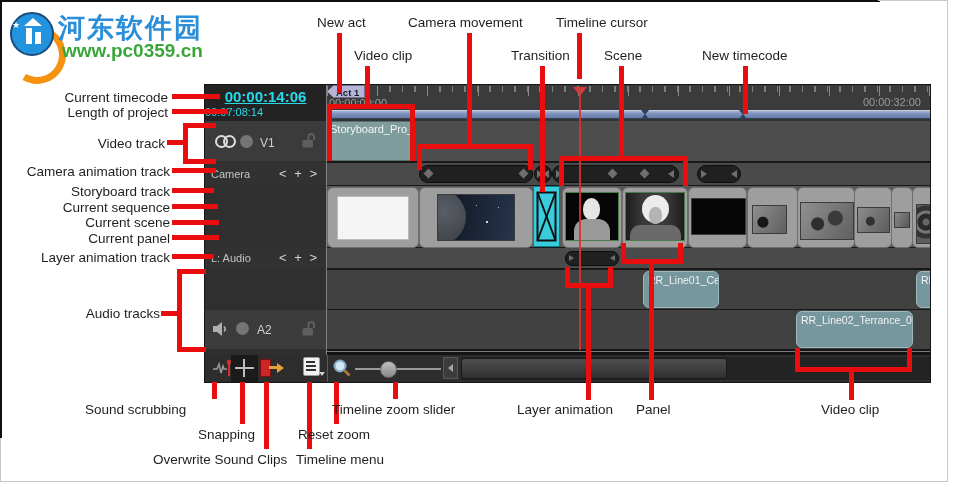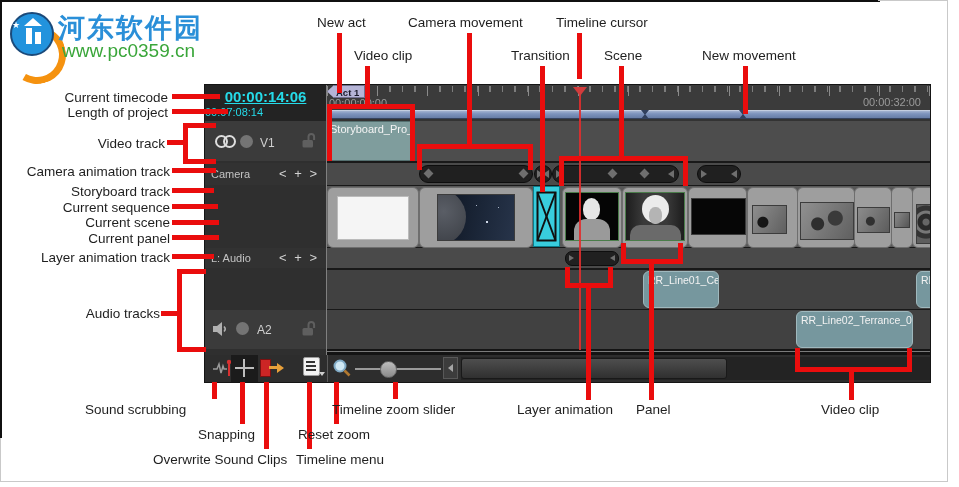--- a/index.html
+++ b/index.html
@@ -42,21 +42,21 @@
 
   <div class="ab" style="left:4px;top:8px;width:55px;height:70px">
     <div class="ab" style="left:4px;top:18px;width:44px;height:44px;border:7px solid transparent;border-bottom-color:#f5920f;border-right-color:#f5920f;border-radius:50%;transform:rotate(-15deg)"></div>
     <div class="ab" style="left:6px;top:4px;width:40px;height:40px;background:#2293dd;border:2px solid #1b4a7a;border-radius:50%"></div>
     <div class="ab" style="left:8px;top:12px;color:#fff;font-size:9px">★</div>
     <div class="ab" style="left:20px;top:10px;width:0;height:0;border-left:9px solid transparent;border-right:9px solid transparent;border-bottom:8px solid #fff"></div>
     <div class="ab" style="left:22px;top:20px;width:6px;height:16px;background:#fff"></div>
     <div class="ab" style="left:31px;top:24px;width:6px;height:12px;background:#fff"></div>
   </div>
   <div class="ab" style="left:58px;top:10px;font-size:27px;font-weight:bold;color:#2a8fd8;letter-spacing:2px">河东软件园</div>
-  <div class="ab" style="left:62px;top:40px;font-size:19px;font-weight:normal;color:#3aa63a">www.pc0359.cn</div>
+  <div class="ab" style="left:62px;top:40px;font-size:19px;font-weight:bold;color:#3aa63a">www.pc0359.cn</div>
 
   <div id="ui">
 
     <div class="row" style="top:0;height:25px;background:#3b3b3b"></div>
     <div class="ab" style="left:122px;top:1px;width:603px;height:6px;background:repeating-linear-gradient(90deg,#7c7c7c 0,#7c7c7c 1px,transparent 1px,transparent 12.5px)"></div>
     <div class="ab" style="left:122px;top:1px;width:603px;height:10px;background:repeating-linear-gradient(90deg,#8a8a8a 0,#8a8a8a 1px,transparent 1px,transparent 50.2px)"></div>
     <div class="ab" style="left:124px;top:12px;font-size:11px;color:#9a9a9a">00:00:00:00</div>
     <div class="ab" style="left:640px;top:11px;width:76px;text-align:right;font-size:11px;color:#9a9a9a">00:00:32:00</div>
     <div class="ab" style="left:122px;top:0;width:38px;height:13px;background:#b5b4d6;color:#1a1a2a;font-size:9.5px;font-weight:bold;line-height:13px;padding-left:8px;box-sizing:border-box;clip-path:polygon(7px 0,100% 0,100% 100%,7px 100%,0 50%);border:1px solid #70708f">Act 1</div>
 
@@ -260,21 +260,21 @@
     <div class="ab" style="left:256px;top:272px;width:469px;height:23px;background:#232323"></div>
     <div class="ab" style="left:256px;top:273px;width:266px;height:21px;background:linear-gradient(180deg,#4e4e4e,#303030);border:1px solid #191919;border-radius:3px;box-sizing:border-box"></div>
   </div>
 
   <div class="lbl" style="left:317px;top:15px">New act</div>
   <div class="lbl" style="left:408px;top:15px">Camera movement</div>
   <div class="lbl" style="left:556px;top:15px">Timeline cursor</div>
   <div class="lbl" style="left:354px;top:48px">Video clip</div>
   <div class="lbl" style="left:511px;top:48px">Transition</div>
   <div class="lbl" style="left:604px;top:48px">Scene</div>
-  <div class="lbl" style="left:702px;top:48px">New movement</div>
+  <div class="lbl" style="left:702px;top:48px">New timecode</div>
 
   <div class="lblR" style="right:791px;top:90px">Current timecode</div>
   <div class="lblR" style="right:791px;top:105px">Length of project</div>
   <div class="lblR" style="right:794px;top:136px">Video track</div>
   <div class="lblR" style="right:789px;top:164px">Camera animation track</div>
   <div class="lblR" style="right:789px;top:184px">Storyboard track</div>
   <div class="lblR" style="right:789px;top:200px">Current sequence</div>
   <div class="lblR" style="right:789px;top:215px">Current scene</div>
   <div class="lblR" style="right:789px;top:231px">Current panel</div>
   <div class="lblR" style="right:789px;top:250px">Layer animation track</div>

